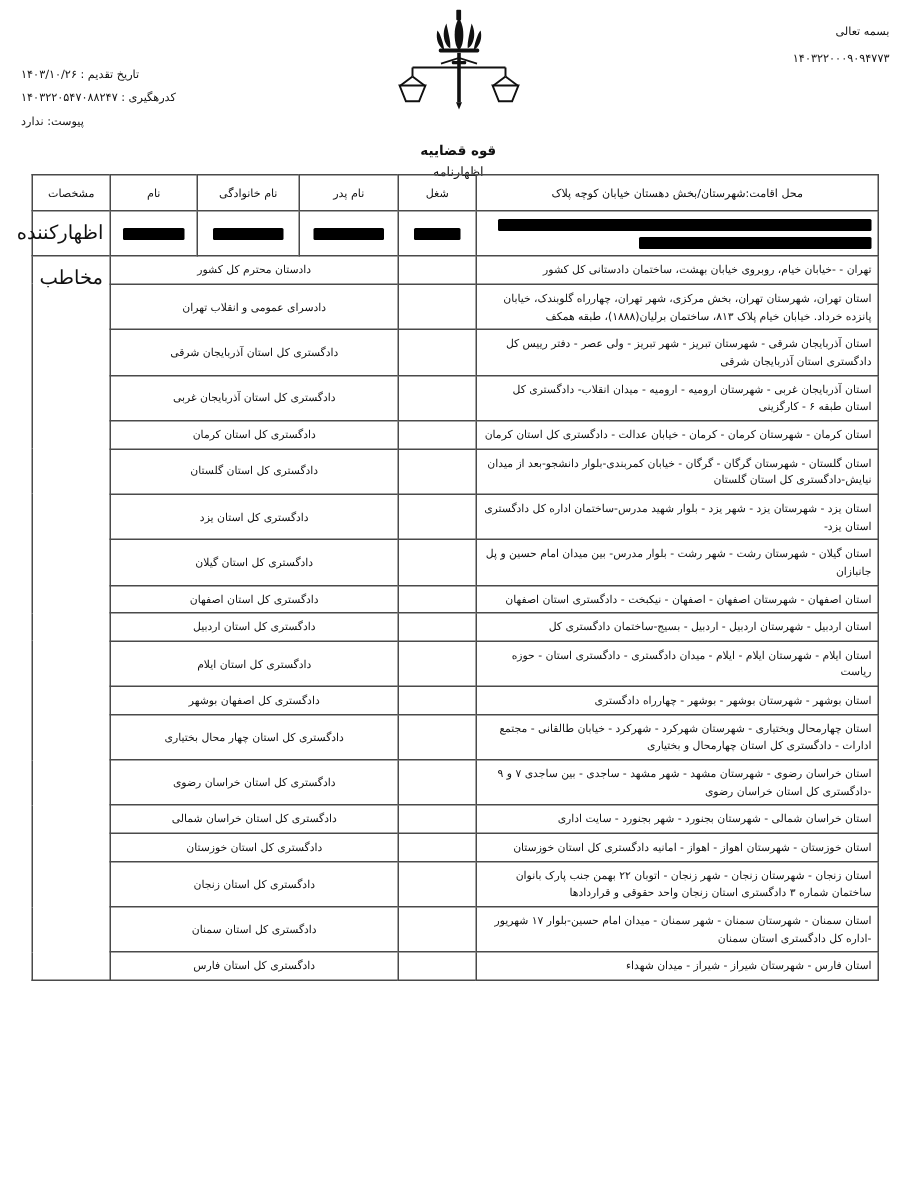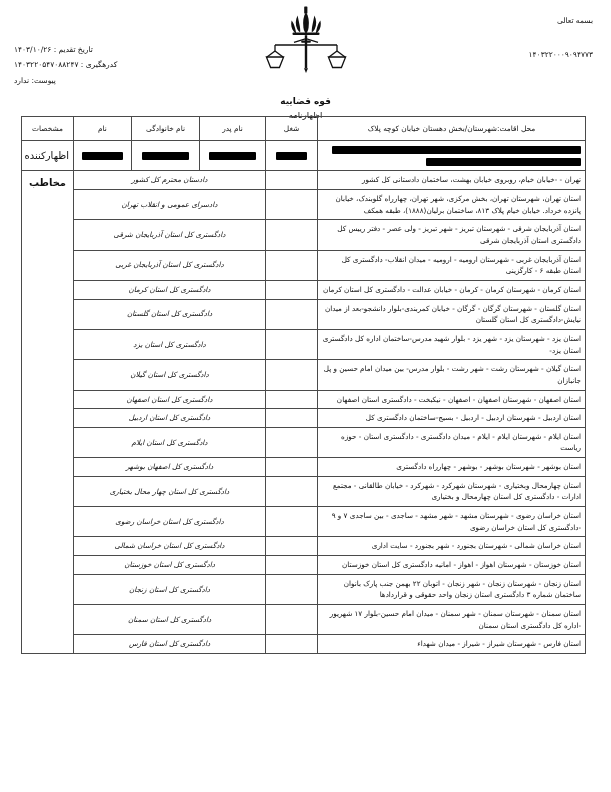--- a/index.html
+++ b/index.html
@@ -27,21 +27,21 @@
     position: absolute;
     top: 14px;
     right: 18px;
     width: 190px;
     text-align: right;
     font-size: 7.5px;
     line-height: 1.9;
     letter-spacing: 0.2px;
   }
   .hdr-right .bismillah {
-    margin-bottom: 20px;
+    margin-bottom: 4px;
   }
   .hdr-left {
     position: absolute;
     top: 42px;
     left: 0;
     width: 222px;
     text-align: left;
     font-size: 7.5px;
     line-height: 2.05;
     letter-spacing: 0.2px;
@@ -101,30 +101,29 @@
   th.hcell {
     text-align: center;
     font-weight: bold;
     font-size: 7.4px;
     height: 17px;
     padding: 2px 3px;
   }
   td.label-cell {
     text-align: center;
     font-weight: bold;
-    font-size: 10px;
+    font-size: 13px;
     width: 52px;
   }
   td.addr-cell {
     text-align: right;
     padding-right: 5px;
   }
   td.name-cell {
     text-align: center;
-    font-style: italic;
   }
   td.ctr {
     text-align: center;
   }
   .redact {
     display: inline-block;
     background: #000000;
     height: 8px;
     vertical-align: middle;
     border-radius: 1px;
@@ -240,21 +239,21 @@
         <td class="ctr">
           <span class="redact" style="width:82%"></span>
         </td>
         <td class="label-cell">اظهارکننده</td>
       </tr>
 
     <tr>
           <td class="addr-cell">تهران - -خیابان خیام، روبروی خیابان بهشت، ساختمان دادستانی کل کشور</td>
           <td class="ctr"></td>
           <td class="name-cell" colspan="3">دادستان محترم کل کشور</td>
-          <td class="label-cell" rowspan="19" style="vertical-align: top; padding-top: 4px; font-weight: bold;">مخاطب</td>
+          <td class="label-cell" rowspan="19" style="vertical-align: top; padding-top: 4px;">مخاطب</td>
         </tr>
         <tr>
           <td class="addr-cell">استان تهران، شهرستان تهران، بخش مرکزی، شهر تهران، چهارراه گلوبندک، خیابان پانزده خرداد. خیابان خیام پلاک ۸۱۳، ساختمان برلیان(۱۸۸۸)، طبقه همکف</td>
           <td class="ctr"></td>
           <td class="name-cell" colspan="3">دادسرای عمومی و انقلاب تهران</td>
         </tr>
         <tr>
           <td class="addr-cell">استان آذربایجان شرقی - شهرستان تبریز - شهر تبریز - ولی عصر - دفتر رییس کل دادگستری استان آذربایجان شرقی</td>
           <td class="ctr"></td>
           <td class="name-cell" colspan="3">دادگستری کل استان آذربایجان شرقی</td>

